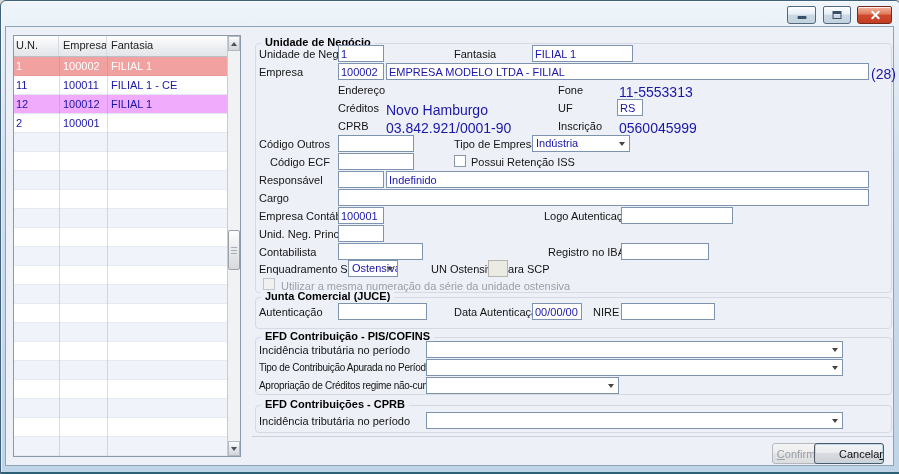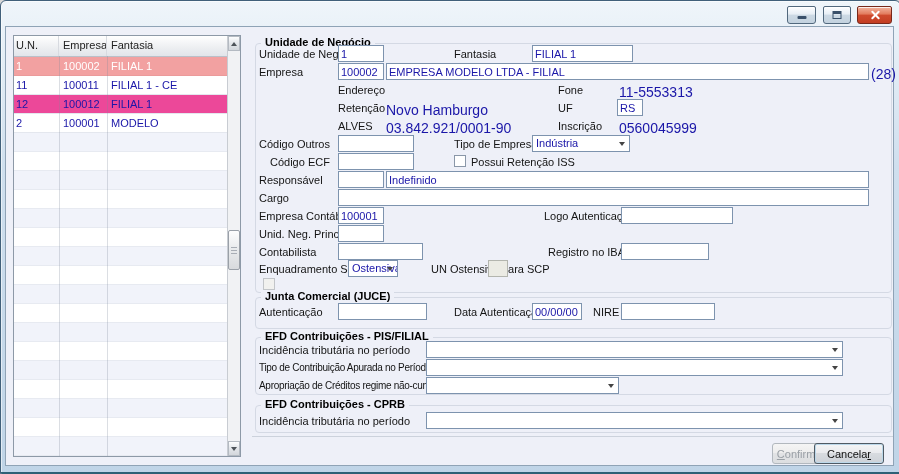--- a/index.html
+++ b/index.html
@@ -22,21 +22,21 @@
   .g-x{position:absolute;left:50%;top:50%;width:11px;height:11px;transform:translate(-50%,-50%);}
   .g-x::before,.g-x::after{content:"";position:absolute;left:5px;top:0;width:2px;height:11px;background:#fff;border-radius:1px;}
   .g-x::before{transform:rotate(45deg);} .g-x::after{transform:rotate(-45deg);}
   
   .grid{background:#fff;border:1px solid #8d99a7;box-sizing:border-box;display:flex;flex-direction:column;}
   .ghead{display:flex;height:20px;background:linear-gradient(#ffffff,#eceef1 60%,#e2e5ea);border-bottom:1px solid #bac0c9;flex:0 0 auto;margin-right:13px;}
   .gh{font-size:11px;color:#222;padding:3px 0 0 4px;box-sizing:border-box;border-right:1px solid #d7dae0;overflow:hidden;white-space:nowrap;}
   .gh:first-child{padding-left:2px;}
   .gh:last-child{border-right:none;flex:1;}
   .grow{display:flex;height:19px;line-height:18px;font-size:11px;color:#1a16a8;border-bottom:1px solid #e4e7ee;box-sizing:border-box;flex:0 0 auto;margin-right:13px;}
-  .grow.alt{background:#ec4899;justify-content:space-between;}
+  .grow.alt{background:#f0abfc;justify-content:space-between;}
   .grow.sel{background:#f2a1a1;color:#fff;border-bottom-color:#eb9a9a;}
   .gc{box-sizing:border-box;padding-left:4px;overflow:hidden;white-space:nowrap;}
   .gc:first-child{padding-left:2px;}
   .gempty{flex:1;margin-right:13px;background:repeating-linear-gradient(to bottom,#f1f3fa 0 18px,#e7eaf1 18px 19px,#ffffff 19px 37px,#e7eaf1 37px 38px);}
   .gvline{position:absolute;top:20px;bottom:0;width:1px;background:rgba(125,135,155,.28);}
   .sbar{position:absolute;top:0;right:0;bottom:0;width:13px;background:#f1f2f4;border-left:1px solid #c8ccd2;box-sizing:border-box;}
   .sbtn{position:absolute;left:0;width:12px;height:15px;background:linear-gradient(#fcfdfe,#e3e6ea 50%,#d3d7dc);border:1px solid #b4bac2;box-sizing:border-box;}
   .tri-up{position:absolute;left:50%;top:50%;transform:translate(-50%,-50%);width:0;height:0;border-left:3px solid transparent;border-right:3px solid transparent;border-bottom:4px solid #4d5359;}
   .tri-dn{position:absolute;left:50%;top:50%;transform:translate(-50%,-50%);width:0;height:0;border-left:3px solid transparent;border-right:3px solid transparent;border-top:4px solid #4d5359;}
   .sthumb{position:absolute;left:0;width:12px;background:linear-gradient(#fdfdfd,#e8eaec 50%,#d8dadd);border:1px solid #9aa0a8;border-radius:2px;box-sizing:border-box;}
@@ -53,21 +53,21 @@
   .tb.dis{background:#ebebe4;border-color:#b3b5ae;}
   .cb{position:absolute;box-sizing:border-box;height:17px;background:#fff;border:1px solid #7d93ae;
     font-size:11px;color:#1a16a8;padding:1px 14px 0 3px;white-space:nowrap;overflow:hidden;}
   .dar{position:absolute;right:4px;top:6px;width:0;height:0;border-left:3.5px solid transparent;border-right:3.5px solid transparent;border-top:4px solid #444;}
   .ck{position:absolute;width:12px;height:12px;background:#fff;border:1px solid #8a97a8;box-sizing:border-box;}
   .ck.dis{background:#f1f1ef;border-color:#c2c5c9;}
   .hline{height:1px;background:#ccd2dc;}
   .btn{position:absolute;box-sizing:border-box;height:21px;font:11px "Liberation Sans",sans-serif;color:#111;
     border:1px solid #747e88;border-radius:3px;background:linear-gradient(#f4f5f6,#eaebee 45%,#d9dce0 46%,#cdd2d8);padding:0;}
   .btn.disabled{color:#9aa0a6;border-color:#b2b8be;background:linear-gradient(#f5f5f5,#ededed 45%,#e2e3e5 46%,#dcdee0);}
-  .btn.default{border-color:#4f5a64;box-shadow:inset 0 0 0 1px #bcd8ea;}
+  .btn.default{border-color:#4f5a64;box-shadow:inset 0 0 0 1px #bcd8ea;text-align:right;}
 </style>
 </head>
 <body>
 
 <div class="window">
 
   <div class="abs" style="right:8px;top:5px">
     <span class="wbtn" style="width:29px"><span class="g-min"></span></span>
     <span class="wbtn" style="width:28px"><span class="g-max"></span></span>
     <span class="wbtn close" style="width:35px"><span class="g-x"></span></span>
@@ -92,21 +92,20 @@
       <span class="gc" style="flex:1">FILIAL 1 - CE</span>
     </div>
     <div class="grow alt">
       <span class="gc" style="width:45px">12</span>
       <span class="gc" style="width:48px">100012</span>
       <span class="gc" style="flex:1">FILIAL 1</span>
     </div>
     <div class="grow">
       <span class="gc" style="width:45px">2</span>
       <span class="gc" style="width:48px">100001</span>
-      <span class="gc" style="flex:1">MODELO</span>
     </div>
     <div class="gempty"></div>
     <div class="gvline" style="left:45px"></div>
     <div class="gvline" style="left:93px"></div>
     <div class="sbar">
       <div class="sbtn" style="top:0">
           <span class="tri-up"></span>
         </div>
       <div class="sthumb" style="top:194px;height:40px"></div>
       <div class="sbtn" style="bottom:0">
@@ -125,26 +124,26 @@
 
   <span class="lb abs" style="left:258px;top:65px">Empresa</span>
   <input class="tb abs" style="left: 337px; top: 62px; width: 46px;" value="100002">
   <input class="tb abs" style="left: 385px; top: 62px; width: 483px;" value="EMPRESA MODELO LTDA - FILIAL">
   <span class="vl abs" style="left:870px;top:65px">(28)</span>
 
   <span class="lb abs" style="left:337px;top:83px">Endereço</span>
   <span class="lb abs" style="left:557px;top:83px">Fone</span>
   <span class="vl abs" style="left:618px;top:83px">11-5553313</span>
 
-  <span class="lb abs" style="left:337px;top:101px">Retenção</span>
+  <span class="lb abs" style="left:337px;top:101px">Créditos</span>
   <span class="vl abs" style="left:385px;top:101px">Novo Hamburgo</span>
   <span class="lb abs" style="left:557px;top:101px">UF</span>
   <input class="tb abs" style="left: 616px; top: 98px; width: 26px;" value="RS">
 
-  <span class="lb abs" style="left:337px;top:119px">ALVES</span>
+  <span class="lb abs" style="left:337px;top:119px">CPRB</span>
   <span class="vl abs" style="left:385px;top:119px">03.842.921/0001-90</span>
   <span class="lb abs" style="left:557px;top:119px">Inscrição</span>
   <span class="vl abs" style="left:618px;top:119px">0560045999</span>
 
   <span class="lb abs" style="left:258px;top:137px">Código Outros</span>
   <input class="tb abs" style="left: 337px; top: 134px; width: 76px;">
   <span class="lb abs" style="left:453px;top:137px">Tipo de Empresa</span>
   <div class="cb abs" style="left:531px;top:134px;width:98px">
     <span>Indústria</span>
     <span class="dar"></span>
@@ -177,33 +176,34 @@
 
   <span class="lb abs" style="left:258px;top:262px">Enquadramento SCP</span>
   <div class="cb abs" style="left:347px;top:259px;width:50px">
     <span>Ostensiva</span>
     <span class="dar"></span>
   </div>
   <span class="lb abs" style="left:430px;top:262px">UN Ostensiva para SCP</span>
   <input class="tb dis abs" style="left: 487px; top: 259px; width: 20px;" disabled="">
 
   <span class="ck dis abs" style="left:262px;top:277px"></span>
+  <span class="lb gray abs" style="left:280px;top:279px">Utilizar a mesma numeração da série da unidade ostensiva</span>
 
   <div class="gb abs" style="left:254px;top:296px;width:637px;height:32px">
     <span class="gt">Junta Comercial (JUCE)</span>
   </div>
   <span class="lb abs" style="left:258px;top:305px">Autenticação</span>
   <input class="tb abs" style="left: 337px; top: 302px; width: 89px;">
   <span class="lb abs" style="left:453px;top:305px">Data Autenticação</span>
   <input class="tb abs" style="left: 531px; top: 302px; width: 50px;" value="00/00/00">
   <span class="lb abs" style="left:592px;top:305px">NIRE</span>
   <input class="tb abs" style="left: 620px; top: 302px; width: 94px;">
 
   <div class="gb abs" style="left:254px;top:336px;width:637px;height:58px">
-    <span class="gt">EFD Contribuições - PIS/FILIAL</span>
+    <span class="gt">EFD Contribuição - PIS/COFINS</span>
   </div>
   <span class="lb abs" style="left:258px;top:343px">Incidência tributária no período</span>
   <div class="cb abs" style="left:425px;top:340px;width:417px">
     <span class="dar"></span>
   </div>
   <span class="lb tight abs" style="left:258px;top:361px">Tipo de Contribuição Apurada no Período</span>
   <div class="cb abs" style="left:425px;top:358px;width:417px">
     <span class="dar"></span>
   </div>
   <span class="lb tight abs" style="left:258px;top:379px">Apropriação de Créditos regime não-cumulativo</span>

